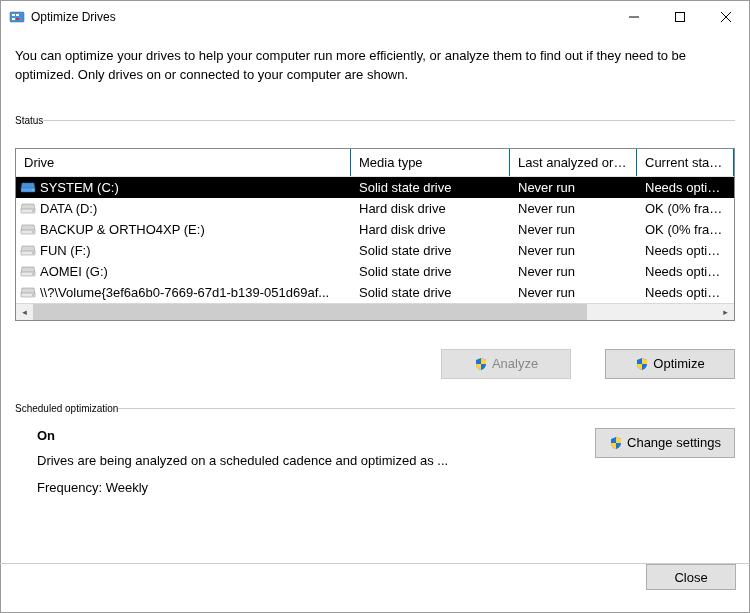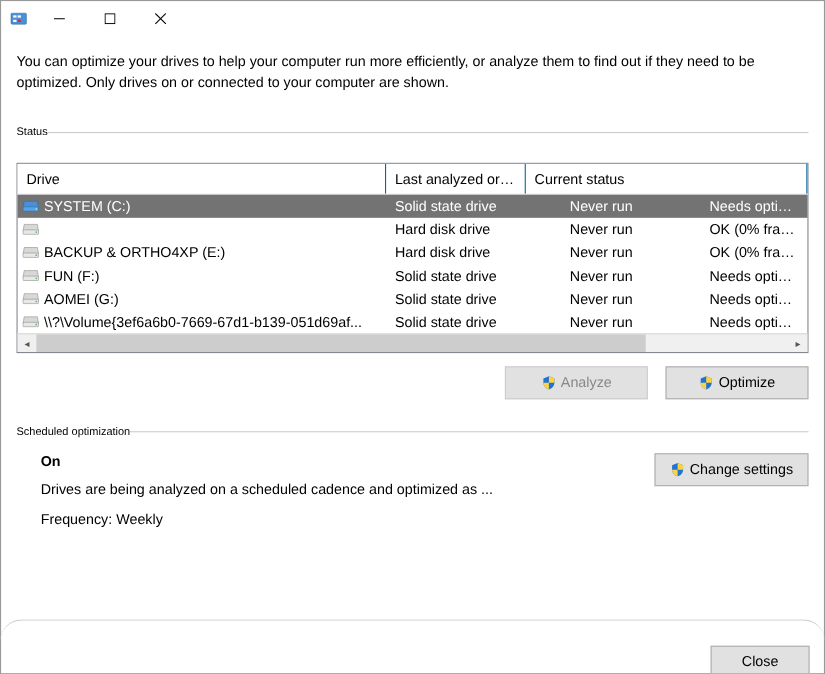--- a/index.html
+++ b/index.html
@@ -15,56 +15,57 @@
     .section-label .line { flex: 1; height: 1px; background: #ccc; }
     .grid-wrap { border: 1px solid #828790; margin-top: 22px; display: flex; flex-direction: column; }
     .grid-head { display: flex; background: #fff; border-bottom: 1px solid #e5e5e5; }
     .grid-head .col { font-size: 13px; padding: 6px 8px; border-right: 1px solid #0369a1; white-space: nowrap; overflow: hidden; text-overflow: ellipsis; }
     .col-drive { width: 335px; }
     .col-media { width: 159px; }
     .col-last { width: 127px; }
     .col-status { flex: 1; min-width: 0; }
     .grid-body { }
     .row { display: flex; height: 21px; align-items: center; }
-    .row.selected { background: #737373; color: #fff; }
+    .row.selected { background: #000000; color: #fff; }
     .row .cell { padding: 0 8px; white-space: nowrap; overflow: hidden; text-overflow: ellipsis; font-size: 13px; }
     .row .icon { width: 16px; height: 16px; margin-right: 4px; margin-left: 4px; flex-shrink: 0; display: inline-flex; }
     .row-left { display: flex; align-items: center; width: 335px; overflow: hidden; }
     .row .c-media { width: 159px; }
     .row .c-last { width: 127px; }
     .row .c-status { flex: 1; min-width: 0; }
     .row .c-drive { flex: 1; min-width: 0; padding-left: 0; }
     .hscroll { display: flex; height: 17px; background: #f0f0f0; border-top: 1px solid #d8d8d8; }
     .hscroll .arrow { width: 17px; display: flex; align-items: center; justify-content: center; font-size: 9px; color: #555; }
     .hscroll .thumb { background: #cdcdcd; height: 100%; width: 554px; }
     .hscroll .track { flex: 1; }
-    .btnrow { display: flex; justify-content: flex-end; gap: 16px; margin-top: 12px; }
+    .btnrow { display: flex; justify-content: flex-end; gap: 34px; margin-top: 28px; }
     .btn { min-width: 130px; height: 30px; border: 1px solid #adadad; background: #e1e1e1; display: inline-flex; align-items: center; justify-content: center; gap: 4px; font-size: 13px; padding: 0 12px; }
     .btn.disabled { color: #888; border-color: #ccc; }
     .shield { width: 14px; height: 14px; display: inline-block; }
     .sched-body { padding-left: 22px; margin-top: 14px; display: flex; }
     .sched-text { flex: 1; }
     .sched-on { font-weight: bold; margin-bottom: 10px; }
     .sched-desc { margin-bottom: 12px; }
-    .bottom-row { position: absolute; bottom: 0; left: 0; right: 0; height: 50px; border-top: 1px solid #ccc; display: flex; align-items: flex-end; justify-content: flex-end; padding: 0 14px; margin-top: 10px; border-radius: 20px; }
+    .bottom-row { position: absolute; bottom: 0; left: 0; right: 0; height: 50px; border-top: 1px solid #ccc; display: flex; align-items: flex-start; justify-content: flex-end; padding: 0 14px; margin-top: 10px; }
     .btn2 { min-width: 90px; height: 26px; border: 1px solid #adadad; background: #e1e1e1; display: inline-flex; align-items: center; justify-content: center; font-size: 13px; }
   </style>
 </head>
 <body>
 
 <div class="titlebar">
   <span class="app-icon">
     <svg viewBox="0 0 16 16">
         <rect x="1" y="3" width="14" height="10" rx="1" fill="#4a90d9" stroke="#2c6aa0" stroke-width="0.5"></rect>
         <rect x="3" y="5" width="3" height="2" fill="#fff"></rect>
         <rect x="7" y="5" width="3" height="2" fill="#fff"></rect>
         <rect x="3" y="9" width="3" height="2" fill="#fff"></rect>
         <rect x="7" y="9" width="3" height="2" fill="#c33"></rect>
       </svg>
   </span>
+  <span class="title">Optimize Drives</span>
   <div class="win-btns">
     <div class="win-btn">
         <svg width="10" height="10" viewBox="0 0 10 10">
           <line x1="0" y1="5" x2="10" y2="5" stroke="#000"></line>
         </svg>
       </div>
     <div class="win-btn">
         <svg width="10" height="10" viewBox="0 0 10 10">
           <rect x="0.5" y="0.5" width="9" height="9" fill="none" stroke="#000"></rect>
         </svg>
@@ -82,20 +83,21 @@
   <p class="intro">You can optimize your drives to help your computer run more efficiently, or analyze them to find out if they need to be optimized. Only drives on or connected to your computer are shown.</p>
 
   <div class="section-label">
     <span>Status</span>
     <span class="line"></span>
   </div>
 
   <div class="grid-wrap">
     <div class="grid-head">
       <div class="col col-drive">Drive</div>
+      <div class="col col-media">Media type</div>
       <div class="col col-last">Last analyzed or o...</div>
       <div class="col col-status">Current status</div>
     </div>
     <div class="grid-body" id="grid-body">
         <div class="row selected">
           <div class="row-left">
             <span class="icon">
               <svg viewBox="0 0 16 16">
                 <path d="M2 4 L14 4 L15 10 L1 10 Z" fill="#4a90d9" stroke="#2c6aa0" stroke-width="0.5"></path>
                 <rect x="1" y="9" width="14" height="4" rx="0.5" fill="#5ca0e9" stroke="#2c6aa0" stroke-width="0.5"></rect>
@@ -110,20 +112,21 @@
         </div>
         <div class="row">
           <div class="row-left">
             <span class="icon">
               <svg viewBox="0 0 16 16">
                 <path d="M2 4 L14 4 L15 10 L1 10 Z" fill="#d8d8d8" stroke="#888" stroke-width="0.5"></path>
                 <rect x="1" y="9" width="14" height="4" rx="0.5" fill="#e8e8e8" stroke="#888" stroke-width="0.5"></rect>
                 <circle cx="13" cy="11" r="0.8" fill="#5bbf5b"></circle>
               </svg>
             </span>
+            <span class="cell c-drive">DATA (D:)</span>
           </div>
           <span class="cell c-media">Hard disk drive</span>
           <span class="cell c-last">Never run</span>
           <span class="cell c-status">OK (0% fragmen</span>
         </div>
         <div class="row">
           <div class="row-left">
             <span class="icon">
               <svg viewBox="0 0 16 16">
                 <path d="M2 4 L14 4 L15 10 L1 10 Z" fill="#d8d8d8" stroke="#888" stroke-width="0.5"></path>

